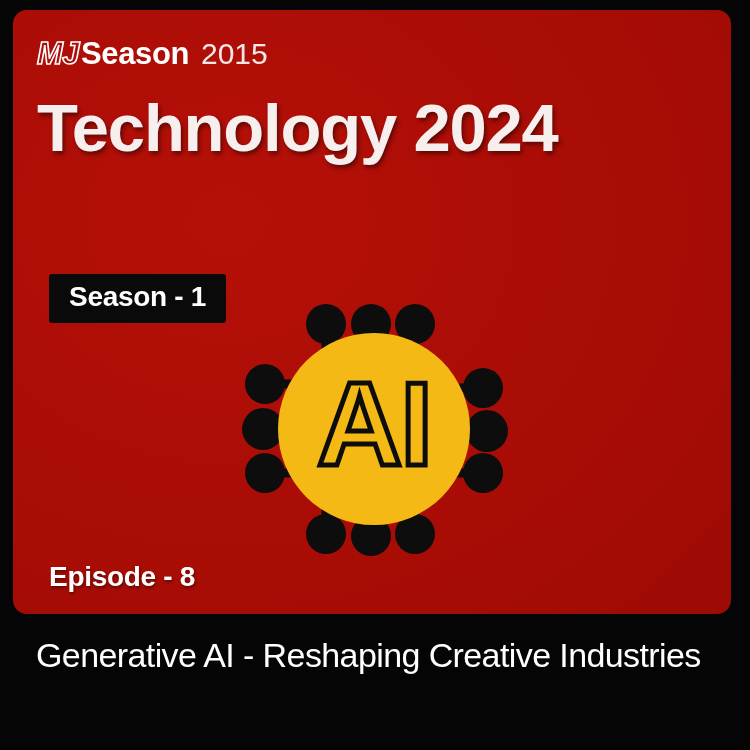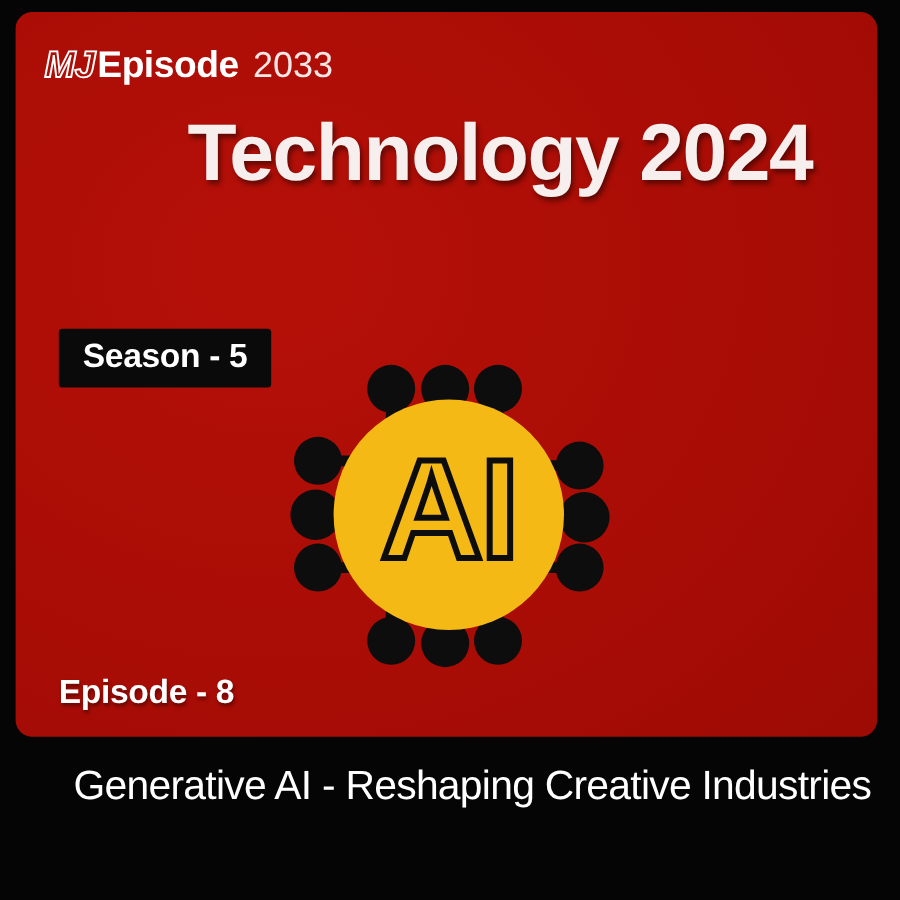--- a/index.html
+++ b/index.html
@@ -7,21 +7,20 @@
     padding: 0;
     background: #000000;
   }
   #cover {
     position: relative;
     width: 750px;
     height: 750px;
     background: #050505;
     overflow: hidden;
     font-family: "Liberation Sans", sans-serif;
-    text-align: right;
   }
 
   
   #art-panel {
     position: absolute;
     left: 13px;
     top: 10px;
     width: 718px;
     height: 604px;
     border-radius: 14px;
@@ -133,29 +132,29 @@
 </style>
 </head>
 <body>
 
 <div id="cover">
 
   <div id="art-panel">
 
     <div id="brand-row">
       <span class="brand-mj">MJ</span>
-      <span class="brand-podcast">Episode</span>
-      <span class="brand-year">2033</span>
+      <span class="brand-podcast">Season</span>
+      <span class="brand-year">2015</span>
     </div>
 
     <div id="main-title">
       <span class="t-line">Technology 2024</span>
     </div>
 
-    <div id="season-badge">Season - 5</div>
+    <div id="season-badge">Season - 1</div>
 
     <div id="chip-graphic">
       <svg viewBox="0 0 268 262" xmlns="http://www.w3.org/2000/svg" aria-hidden="true">
         <g fill="#0d0d0d" stroke="#0d0d0d" stroke-width="9" stroke-linecap="round">
 
           <line x1="85" y1="30" x2="85" y2="92"></line>
           <circle cx="85" cy="26" r="20" stroke="none"></circle>
           <line x1="130" y1="30" x2="130" y2="86"></line>
           <circle cx="130" cy="26" r="20" stroke="none"></circle>
           <line x1="174" y1="30" x2="174" y2="92"></line>

